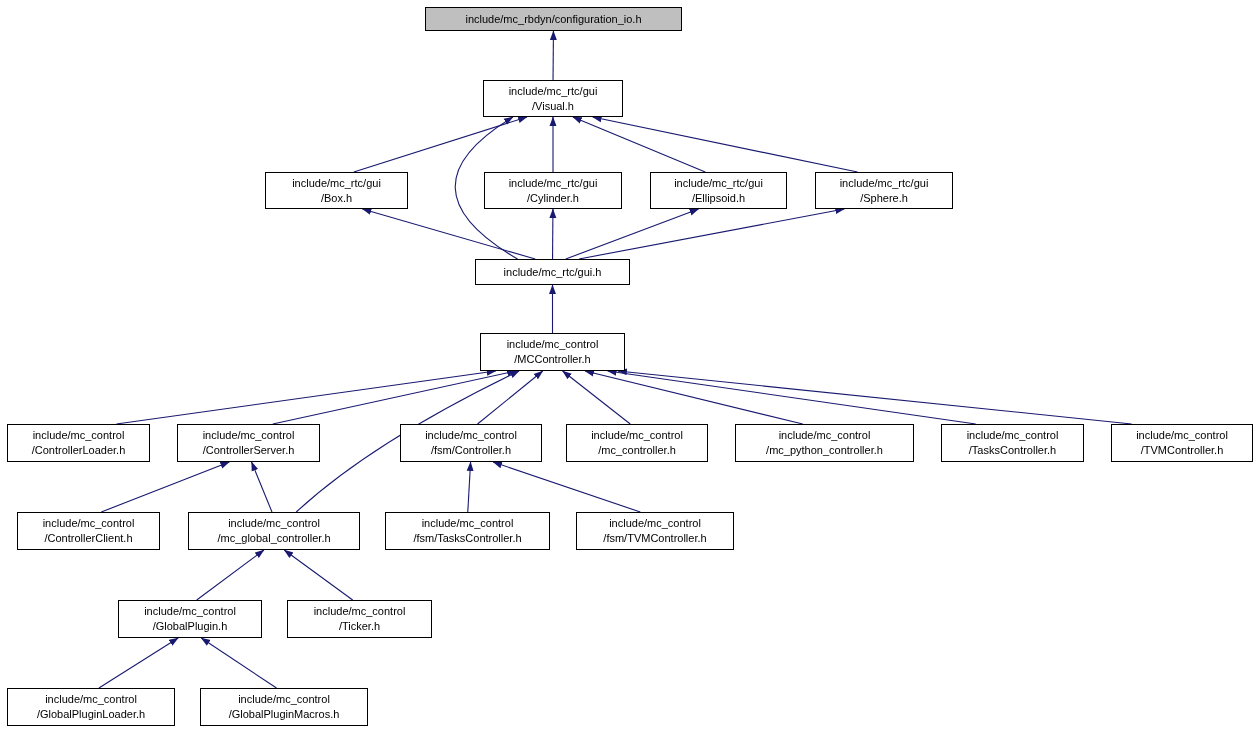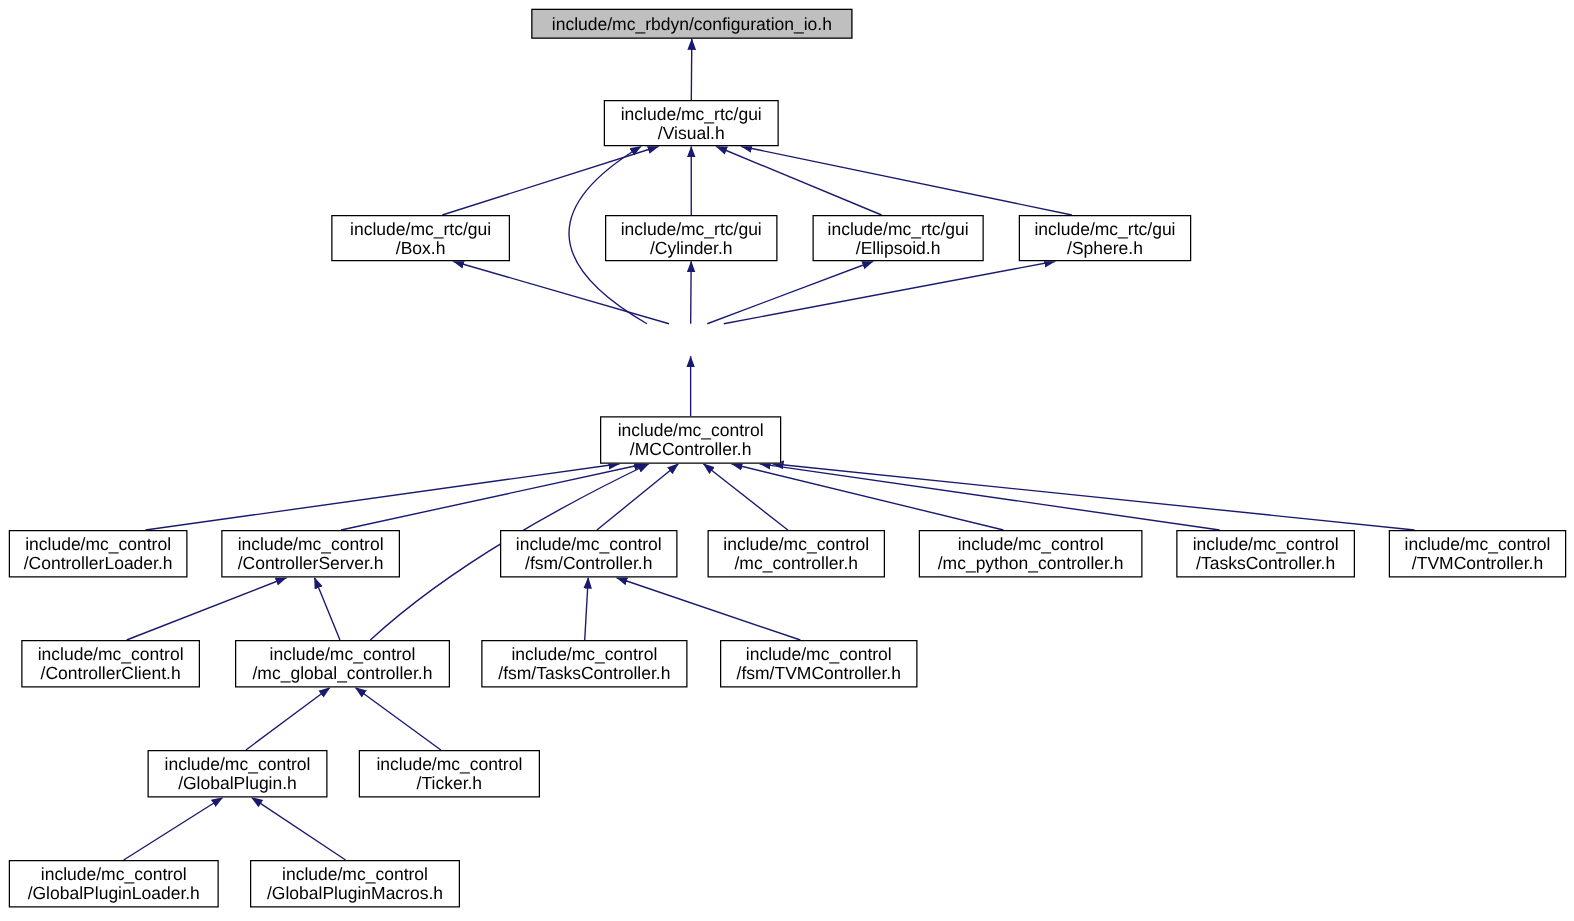--- a/index.html
+++ b/index.html
@@ -28,21 +28,21 @@
     stroke-width:1.1px;
   }
   .node{
     position:absolute;
     box-sizing:border-box;
     border:1px solid var(--node-border);
     background:var(--node-fill);
     color:var(--text-color);
     display:flex;align-items:center;justify-content:center;
     text-align:center;
-    font-size:14px;line-height:15px;
+    font-size:11px;line-height:15px;
     cursor:pointer;
   }
   .node .lbl{white-space:pre-line;}
   .node.highlight{background:var(--highlight-fill);cursor:default;}
 </style>
 </head>
 <body>
 
 <div class="canvas">
 
@@ -103,20 +103,23 @@
   <div class="node" style="left:650px;top:172px;width:137px;height:37px">
     <span class="lbl">include/mc_rtc/gui
 /Ellipsoid.h</span>
   </div>
 
   <div class="node" style="left:815px;top:172px;width:138px;height:37px">
     <span class="lbl">include/mc_rtc/gui
 /Sphere.h</span>
   </div>
 
+  <div class="node" style="left:475px;top:259px;width:155px;height:26px">
+    <span class="lbl">include/mc_rtc/gui.h</span>
+  </div>
 
   <div class="node" style="left:480px;top:333px;width:145px;height:38px">
     <span class="lbl">include/mc_control
 /MCController.h</span>
   </div>
 
   <div class="node" style="left:7px;top:424px;width:143px;height:38px">
     <span class="lbl">include/mc_control
 /ControllerLoader.h</span>
   </div>

